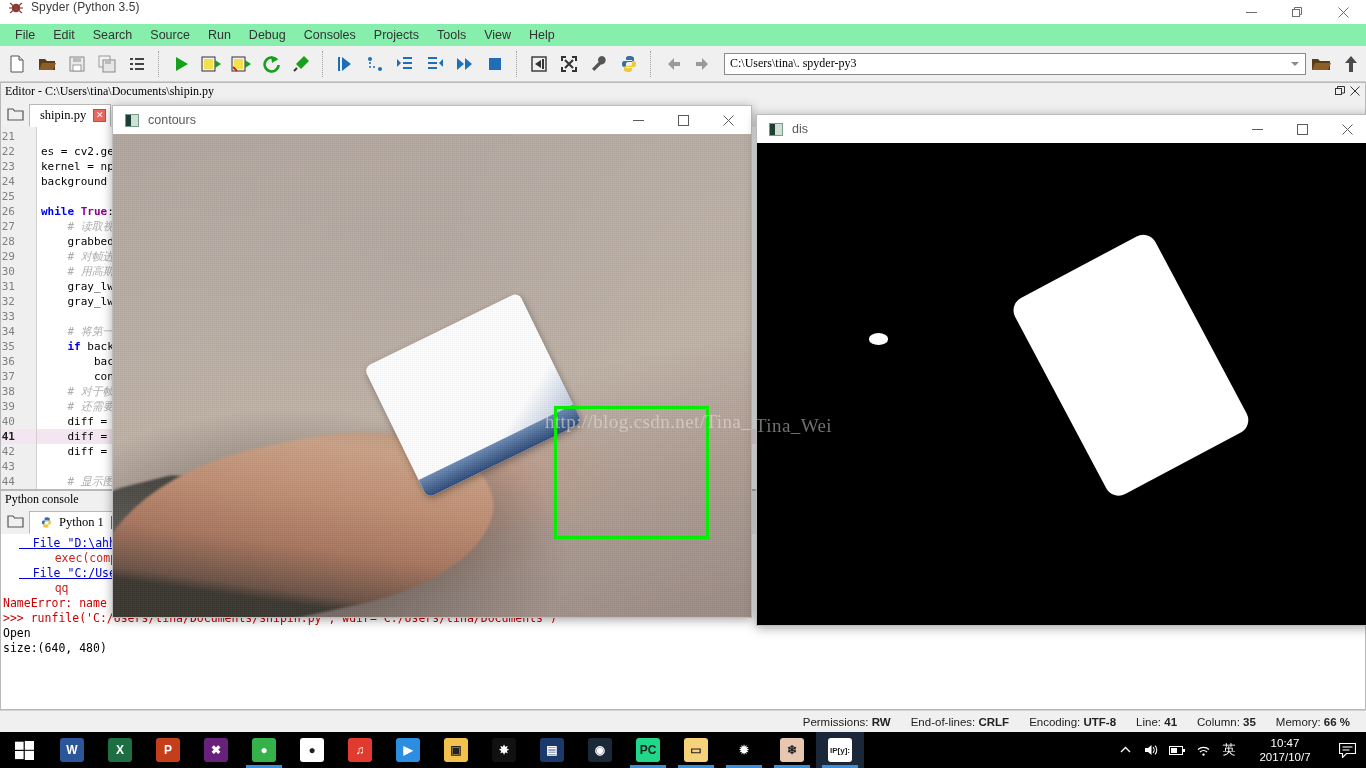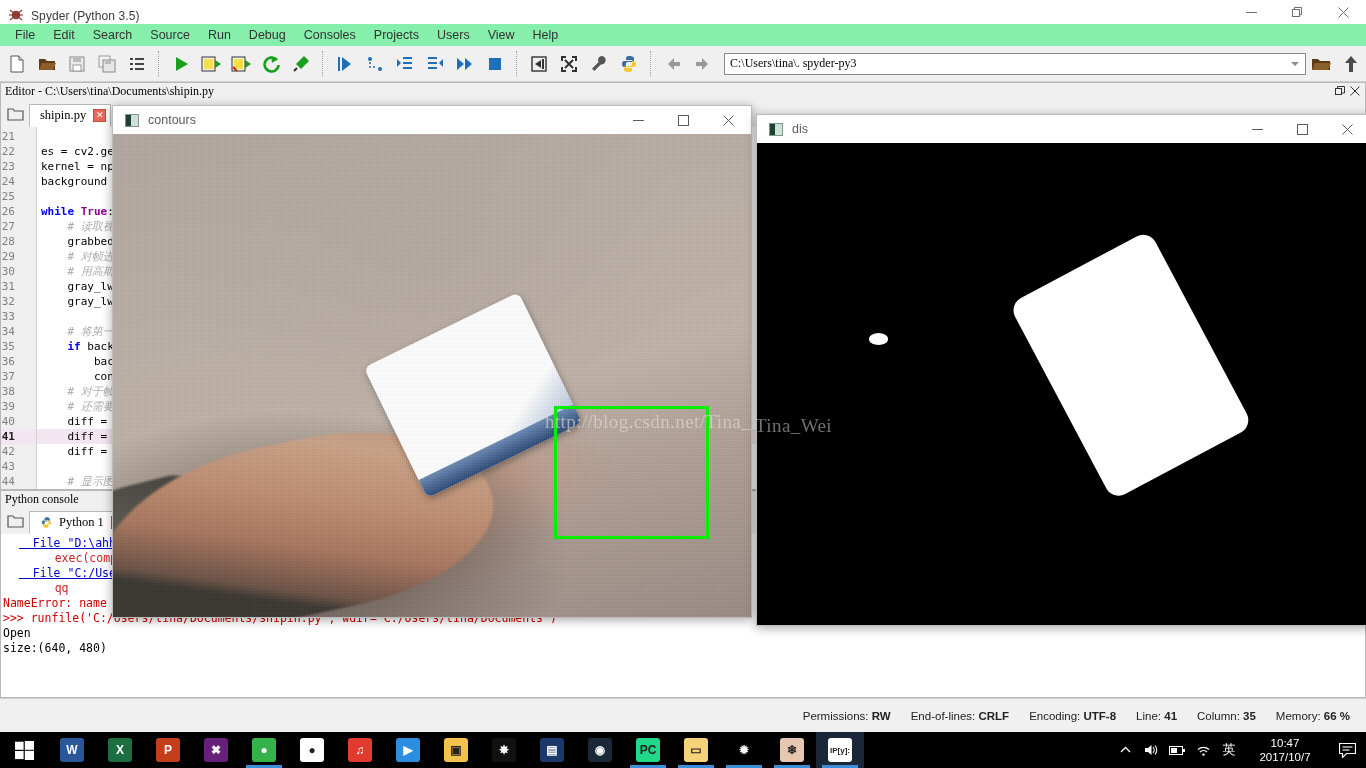--- a/index.html
+++ b/index.html
@@ -21,21 +21,21 @@
     position: absolute; left: 0; top: 0;
     width: 1366px; height: 732px;
     background: #f0f0f0;
     display: flex; flex-direction: column;
   }
 
   
   .titlebar {
     height: 24px;
     background: #ffffff;
-    display: flex; align-items: flex-end;
+    display: flex; align-items: flex-start;
     position: relative;
     border-bottom: 1px solid #ffffff;
   }
   .titlebar .app-icon {
     width: 16px; height: 16px;
     margin-left: 8px; margin-right: 7px;
     position: relative;
   }
   .titlebar .app-title {
     font-size: 12px; color: #3b3b3b;
@@ -220,21 +220,21 @@
     position: relative;
   }
   .console-body .ln2 { height: 15px; line-height: 15px; white-space: pre; }
   .tb-file { color: #0000cc; text-decoration: underline; padding-left: 16px; }
   .tb-code { color: #cc2222; padding-left: 24px; }
   .tb-err { color: #cc0000; }
   .prompt { color: #cc0000; }
 
   
   .statusbar {
-    height: 34px;
+    height: 22px;
     background: #f0f0f0;
     border-top: 1px solid #d0d0d0;
     display: flex; align-items: center; justify-content: flex-end;
     font-size: 11.5px; color: #222;
     padding-right: 6px;
   }
   .status-cell { padding: 0 10px; }
   .status-cell b { font-weight: bold; }
 
   
@@ -434,21 +434,21 @@
 
     <div class="menubar">
       <div class="menu-item">File</div>
       <div class="menu-item">Edit</div>
       <div class="menu-item">Search</div>
       <div class="menu-item">Source</div>
       <div class="menu-item">Run</div>
       <div class="menu-item">Debug</div>
       <div class="menu-item">Consoles</div>
       <div class="menu-item">Projects</div>
-      <div class="menu-item">Users</div>
+      <div class="menu-item">Tools</div>
       <div class="menu-item">View</div>
       <div class="menu-item">Help</div>
     </div>
 
     <div class="toolbar">
       <div class="tb-btn">
         <svg width="20" height="20" viewBox="0 0 20 20">
             <path d="M4 2h8l4 4v12H4z" fill="#fff" stroke="#555" stroke-width="1"></path>
             <path d="M12 2v4h4" fill="#ddd" stroke="#555" stroke-width="1"></path>
           </svg>

